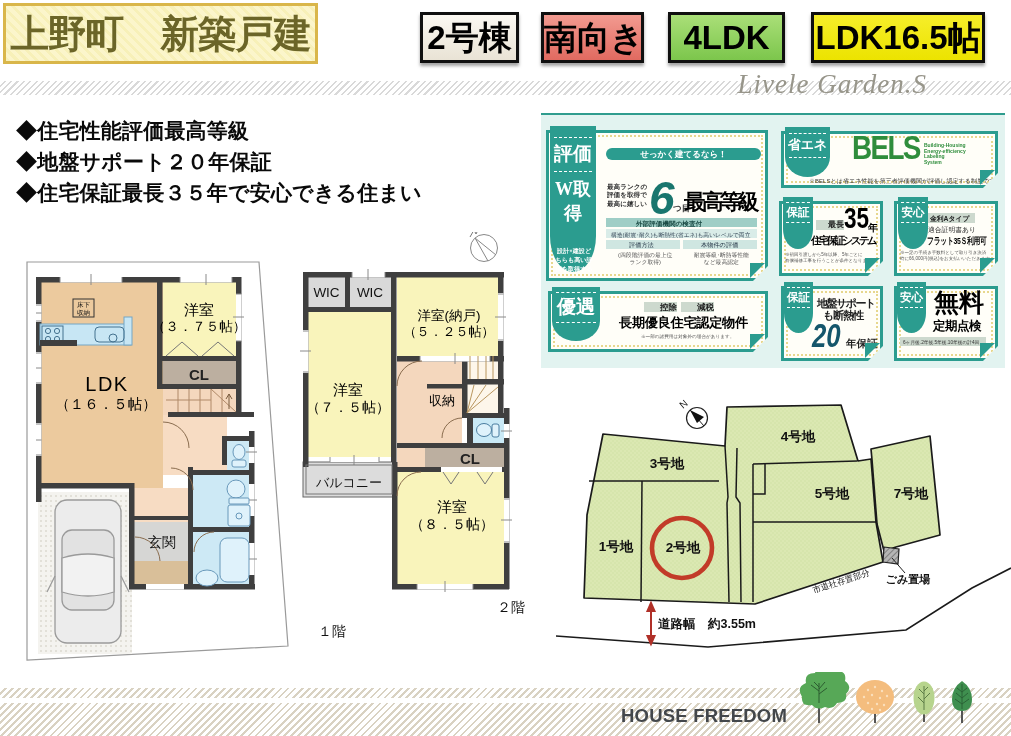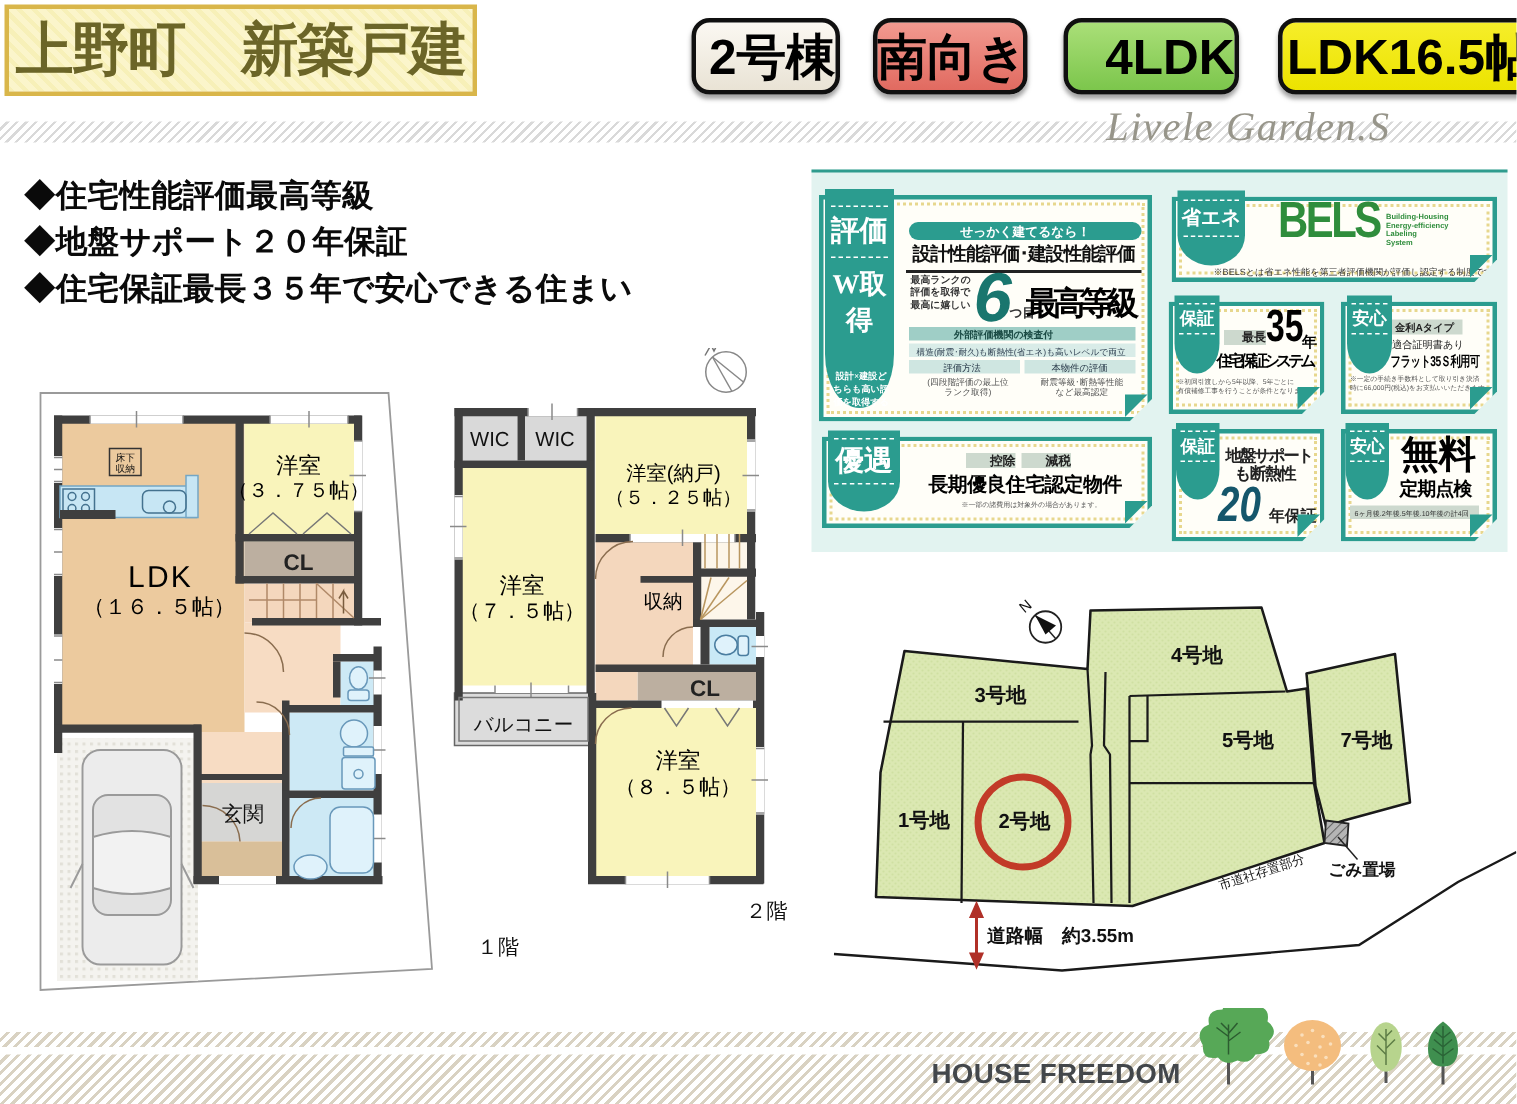--- a/index.html
+++ b/index.html
@@ -5,23 +5,23 @@
   html,body{margin:0;padding:0;}
   body{width:1011px;height:736px;position:relative;overflow:hidden;background:#fff;
        font-family:"Liberation Sans",sans-serif;}
   .abs{position:absolute;}
 
   
   #banner{left:3px;top:3px;width:309px;height:55px;border:3px solid #d9b64a;
     background:repeating-linear-gradient(45deg,#f7f0b8 0 3px,#fbf5cb 3px 7px);
     text-align:center;line-height:55px;font-size:38.5px;font-weight:bold;color:#6b6528;
     letter-spacing:-1px;white-space:nowrap;}
-  .tag{top:12px;height:45px;border:3px solid #101010;border-radius:12px;
-    text-align:right;line-height:45px;font-size:33px;font-weight:bold;color:#000;
-    box-shadow:0 3px 3px rgba(90,90,90,.55);white-space:nowrap;margin-left:41px;}
+  .tag{top:12px;height:45px;border:3px solid #101010;border-radius:0;
+    text-align:center;line-height:45px;font-size:33px;font-weight:bold;color:#000;
+    box-shadow:0 3px 3px rgba(90,90,90,.55);white-space:nowrap;}
   #tag1{left:420px;width:93px;background:linear-gradient(#fbf8f2,#e9e3d5);}
   #tag2{left:541px;width:97px;background:linear-gradient(#f29a90,#e16a60);}
   #tag3{left:668px;width:111px;background:linear-gradient(#aadf78,#7cc64c);}
   #tag4{left:811px;width:168px;background:linear-gradient(#f6ee2a,#ece300);}
   #band1{left:0;top:81px;width:1011px;height:14px;
     background:repeating-linear-gradient(135deg,#fff 0 3px,#d9d9d9 3px 4.5px);}
   #livele{right:84px;top:69px;font-family:"Liberation Serif",serif;font-size:27px;
     color:#97958a;letter-spacing:1px;font-style:italic;}
   #bullets{left:16px;top:115px;font-size:21px;font-weight:bold;color:#0a0a0a;
     line-height:31px;letter-spacing:0.2px;}
@@ -71,21 +71,20 @@
   <div id="tag4" class="abs tag">LDK16.5帖</div>
   <div id="band1" class="abs"></div>
   <div id="livele" class="abs">Livele Garden.S</div>
   <div id="bullets" class="abs">◆住宅性能評価最高等級<br>◆地盤サポート２０年保証<br>◆住宅保証最長３５年で安心できる住まい</div>
 
   <div id="panel" class="abs"></div>
 
   <div class="abs bdg b-eval">
     <i class="dot"></i>
     <div class="abs" style="left:57px;top:15px;width:155px;height:12px;background:#2b9c8f;border-radius:7px;color:#fff;font-size:8.5px;text-align:center;line-height:12px;font-weight:bold;">せっかく建てるなら！</div>
-    <div class="abs" style="left:55px;top:28px;width:157px;font-size:12.5px;font-weight:bold;color:#111;text-align:center;border-bottom:2px solid #222;padding-bottom:2px;white-space:nowrap;letter-spacing:-0.6px;">設計性能評価･建設性能評価</div>
     <div class="abs tiny sc" style="left:58px;top:50px;width:78px;font-size:11px;font-weight:bold;color:#333;line-height:1.25;transform:scale(0.6);">最高ランクの<br>評価を取得で<br>最高に嬉しい</div>
     <div class="abs" style="left:100px;top:38px;font-size:46px;font-weight:bold;color:#19766e;font-style:italic;">6</div>
     <div class="abs" style="left:124px;top:70px;font-size:8.5px;font-weight:bold;color:#333;">つ目</div>
     <div class="abs" style="left:135px;top:54px;font-size:21.5px;font-weight:bold;color:#000;letter-spacing:-3.5px;">最高等級</div>
     <div class="abs" style="left:57px;top:85px;width:151px;height:9px;background:#9fcec6;"></div>
     <div class="abs sc" style="left:87px;top:86px;font-size:11px;color:#1a4a44;font-weight:bold;transform:scale(0.6);white-space:nowrap;">外部評価機関の検査付</div>
     <div class="abs" style="left:57px;top:96px;width:151px;height:9px;background:#d9ece8;"></div>
     <div class="abs sc" style="left:62px;top:97.5px;font-size:10px;color:#345;transform:scale(0.58);white-space:nowrap;">構造(耐震･耐久)も断熱性(省エネ)も高いレベルで両立</div>
     <div class="abs" style="left:57px;top:107px;width:74px;height:9px;background:#cfe6e1;"></div>
     <div class="abs" style="left:134px;top:107px;width:74px;height:9px;background:#cfe6e1;"></div>

